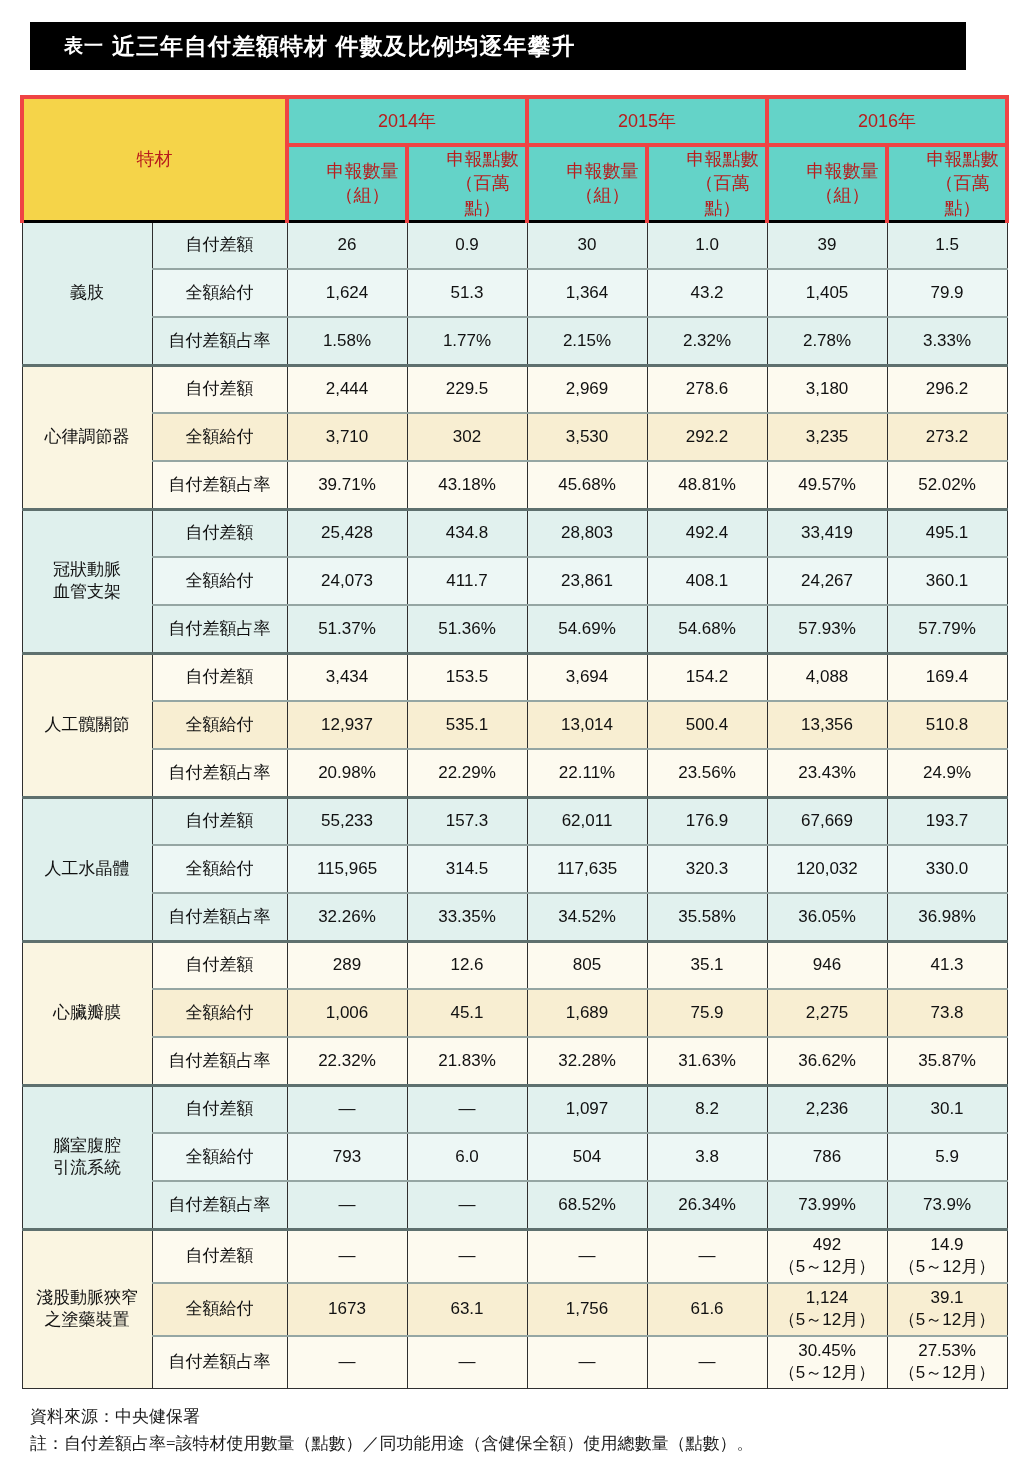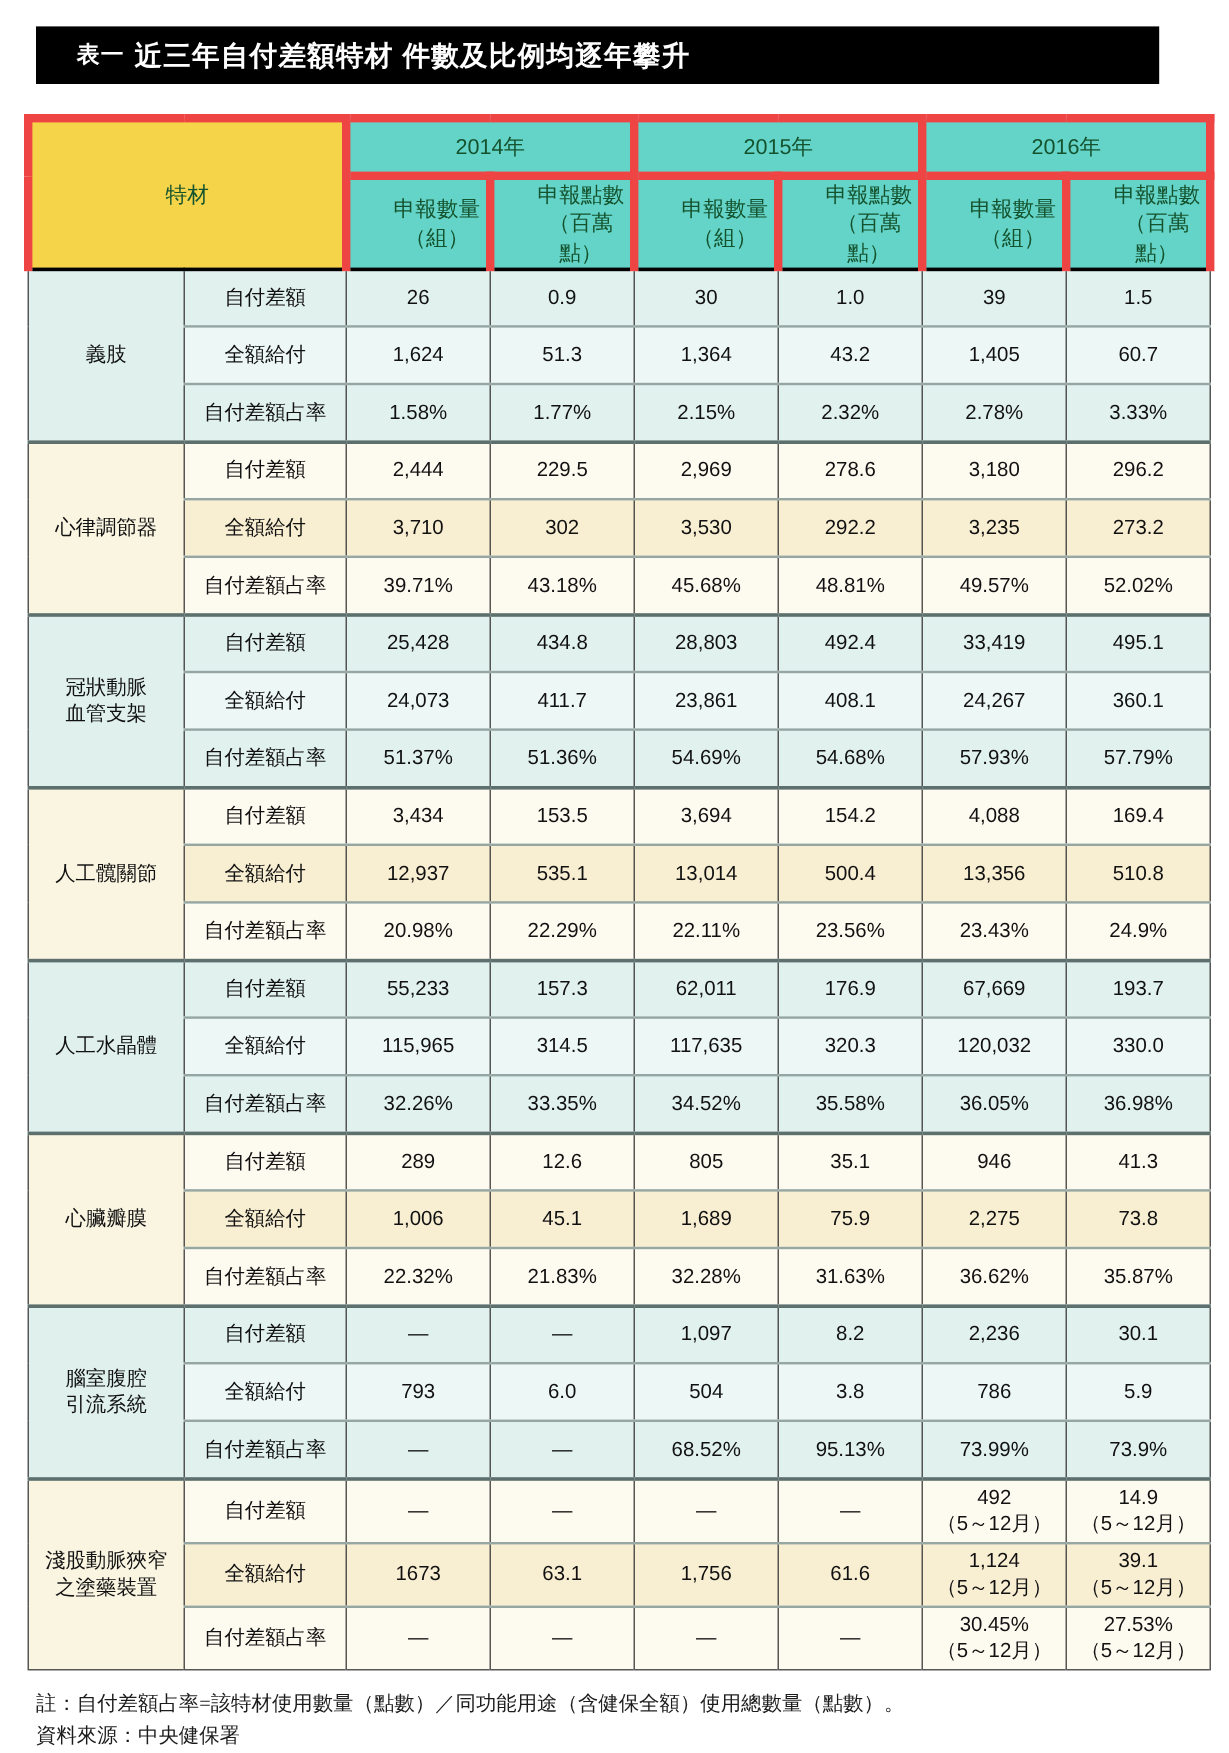--- a/index.html
+++ b/index.html
@@ -34,22 +34,22 @@
   table.data{
     margin:25px 0 0 20px;width:985px;
     border-collapse:collapse;table-layout:fixed;
     border:1px solid var(--border-dark);
   }
   col.c-cat{width:130px;}
   col.c-lab{width:135px;}
   col.c-val{width:120px;}
   thead th{
     background:var(--header-teal);
-    border:7px solid #ef4444;
-    font-weight:normal;font-size:18px;color:#14532d;
+    border:4px solid #ef4444;
+    font-weight:normal;font-size:18px;color:#b91c1c;
     text-align:center;vertical-align:middle;line-height:1.35;
   }
   thead tr.yrow th{height:48px;}
   thead tr.mrow th{height:57px;}
   thead th.corner{background:var(--header-yellow);border-bottom:3px solid #000;}
   thead tr.mrow th{border-bottom:3px solid #000;padding-left:31px;}
   .mh span{display:block;}
   tbody td{
     border-left:1px solid var(--border-dark);
     border-right:1px solid var(--border-dark);
@@ -132,21 +132,21 @@
         <td class="val">39</td>
         <td class="val">1.5</td>
       </tr>
       <tr class="teal mid">
         <td class="rowlab">全額給付</td>
         <td class="val">1,624</td>
         <td class="val">51.3</td>
         <td class="val">1,364</td>
         <td class="val">43.2</td>
         <td class="val">1,405</td>
-        <td class="val">60.7</td>
+        <td class="val">79.9</td>
       </tr>
       <tr class="teal">
         <td class="rowlab">自付差額占率</td>
         <td class="val">1.58%</td>
         <td class="val">1.77%</td>
         <td class="val">2.15%</td>
         <td class="val">2.32%</td>
         <td class="val">2.78%</td>
         <td class="val">3.33%</td>
       </tr>
@@ -309,21 +309,21 @@
         <td class="val">504</td>
         <td class="val">3.8</td>
         <td class="val">786</td>
         <td class="val">5.9</td>
       </tr>
       <tr class="teal">
         <td class="rowlab">自付差額占率</td>
         <td class="val">—</td>
         <td class="val">—</td>
         <td class="val">68.52%</td>
-        <td class="val">95.13%</td>
+        <td class="val">26.34%</td>
         <td class="val">73.99%</td>
         <td class="val">73.9%</td>
       </tr>
       <tr class="cream gstart">
         <td rowspan="3" class="cat">淺股動脈狹窄
 之塗藥裝置</td>
         <td class="rowlab">自付差額</td>
         <td class="val">—</td>
         <td class="val">—</td>
         <td class="val">—</td>
@@ -352,16 +352,16 @@
         <td class="val">—</td>
         <td class="val">30.45%
 （5～12月）</td>
         <td class="val">27.53%
 （5～12月）</td>
       </tr>
     </tbody>
 </table>
 
 <div class="notes">
+  <p>資料來源：中央健保署</p>
   <p>註：自付差額占率=該特材使用數量（點數）／同功能用途（含健保全額）使用總數量（點數）。</p>
-  <p>資料來源：中央健保署</p>
   <p>資料整理：現代保險雜誌</p>
 </div>
 
 </body></html>

